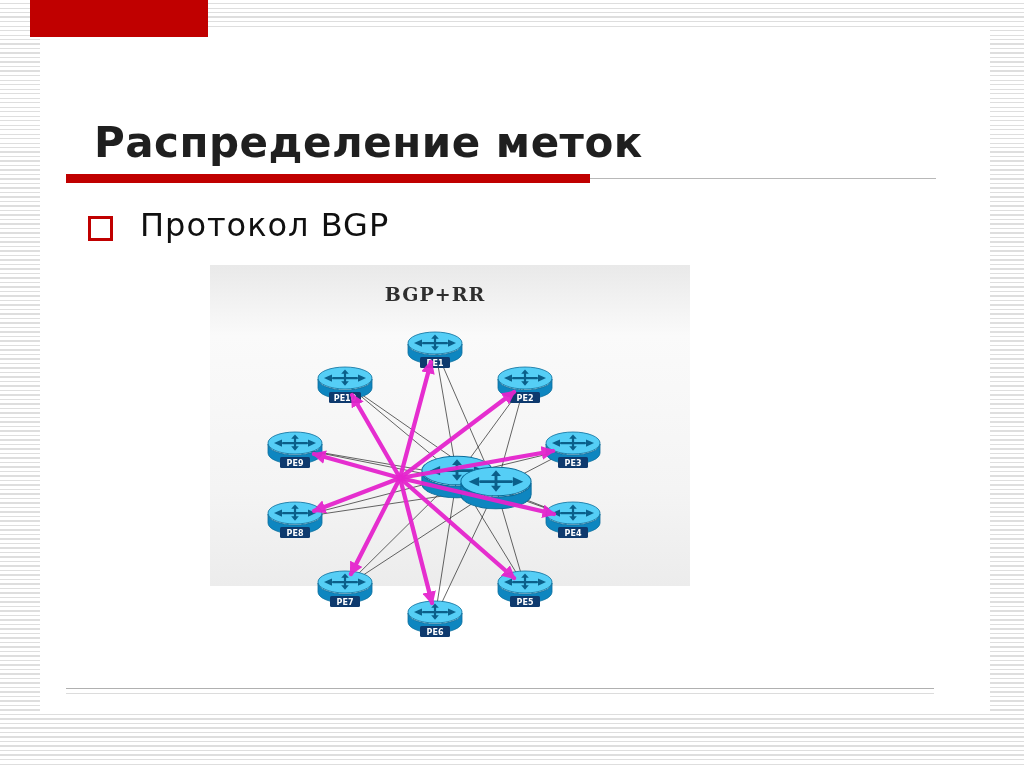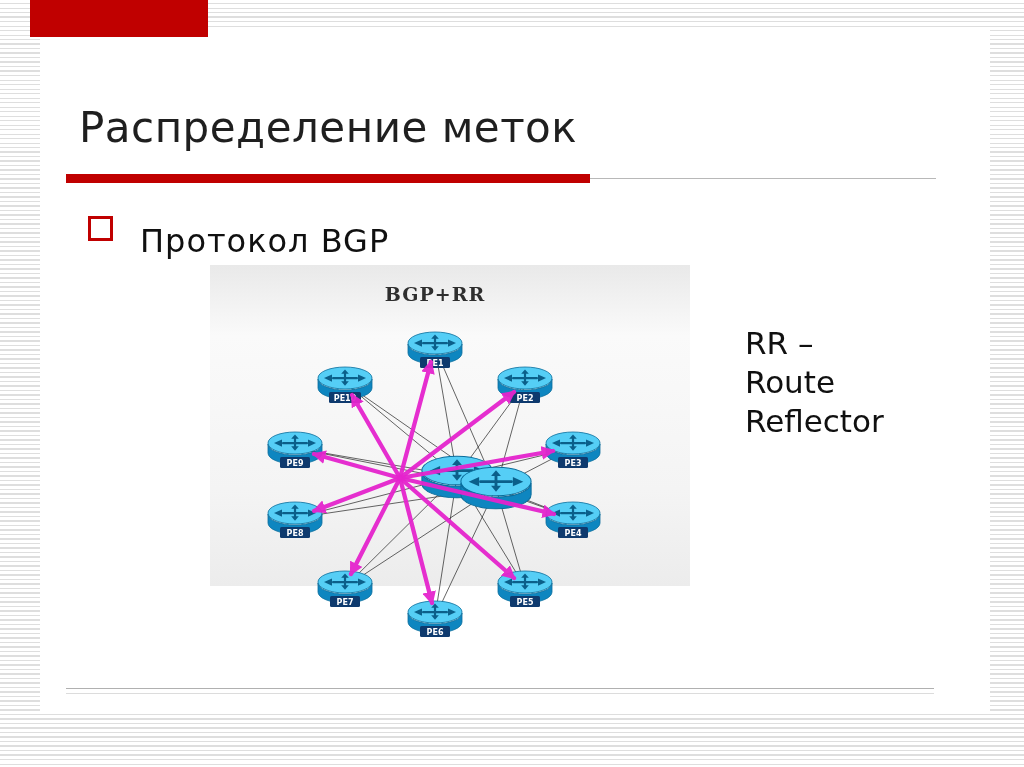--- a/index.html
+++ b/index.html
@@ -10,36 +10,36 @@
   }
   .slide{
     position:absolute;left:40px;top:28px;width:950px;height:683px;
     background:#ffffff;
   }
   .corner-bar{
     position:absolute;left:30px;top:0;width:178px;height:37px;
     background:#c00000;z-index:6;
   }
   .title{
-    position:absolute;left:38px;top:74px;margin:1px;
-    font-size:42px;font-weight:400;color:#1f1f1f;letter-spacing:0.5px;
+    position:absolute;left:38px;top:74px;margin:16px;
+    font-size:42px;font-weight:700;color:#1f1f1f;letter-spacing:0.5px;
     font-family:"DejaVu Sans","Liberation Sans",sans-serif;
   }
   .thin-rule{
     position:absolute;left:26px;top:150px;width:870px;height:1px;background:#b8b8b8;
   }
   .red-rule{
     position:absolute;left:26px;top:146px;width:524px;height:9px;background:#c00000;
   }
   .bullet-square{
     position:absolute;left:48px;top:188px;width:19px;height:19px;
     border:3px solid #c00000;background:#fff;
   }
   .bullet-text{
-    position:absolute;left:100px;top:178px;font-size:32px;color:#101010;letter-spacing:1px;margin-top:16px;
+    position:absolute;left:100px;top:178px;font-size:32px;color:#101010;letter-spacing:1px;
   }
   .diagram{
     position:absolute;left:170px;top:237px;width:480px;height:321px;
     background:linear-gradient(180deg,#e9e9e9 0%,#fafafa 22%,#f4f4f4 70%,#ececec 100%);
   }
   .side-note{
     position:absolute;left:705px;top:296px;font-size:31px;line-height:39px;
     color:#101010;white-space:pre-line;
   }
   .footer-rule{position:absolute;left:26px;top:660px;width:868px;height:1px;background:#b0b0b0;}
@@ -176,22 +176,19 @@
           <line x1="190" y1="213" x2="304" y2="313" marker-end="url(#arrowM)"></line>
           <line x1="190" y1="213" x2="222" y2="338" marker-end="url(#arrowM)"></line>
           <line x1="190" y1="213" x2="141" y2="309" marker-end="url(#arrowM)"></line>
           <line x1="190" y1="213" x2="104" y2="246" marker-end="url(#arrowM)"></line>
           <line x1="190" y1="213" x2="104" y2="189" marker-end="url(#arrowM)"></line>
           <line x1="190" y1="213" x2="142" y2="130" marker-end="url(#arrowM)"></line>
         </g>
       </svg>
     </div>
 
-    <div class="side-note">RR –
-Route
-Reflector</div>
 
     <div class="footer-rule"></div>
     <div class="footer-rule2"></div>
   </div>
 
   <div class="corner-bar"></div>
 </div>
 
 </body></html>

